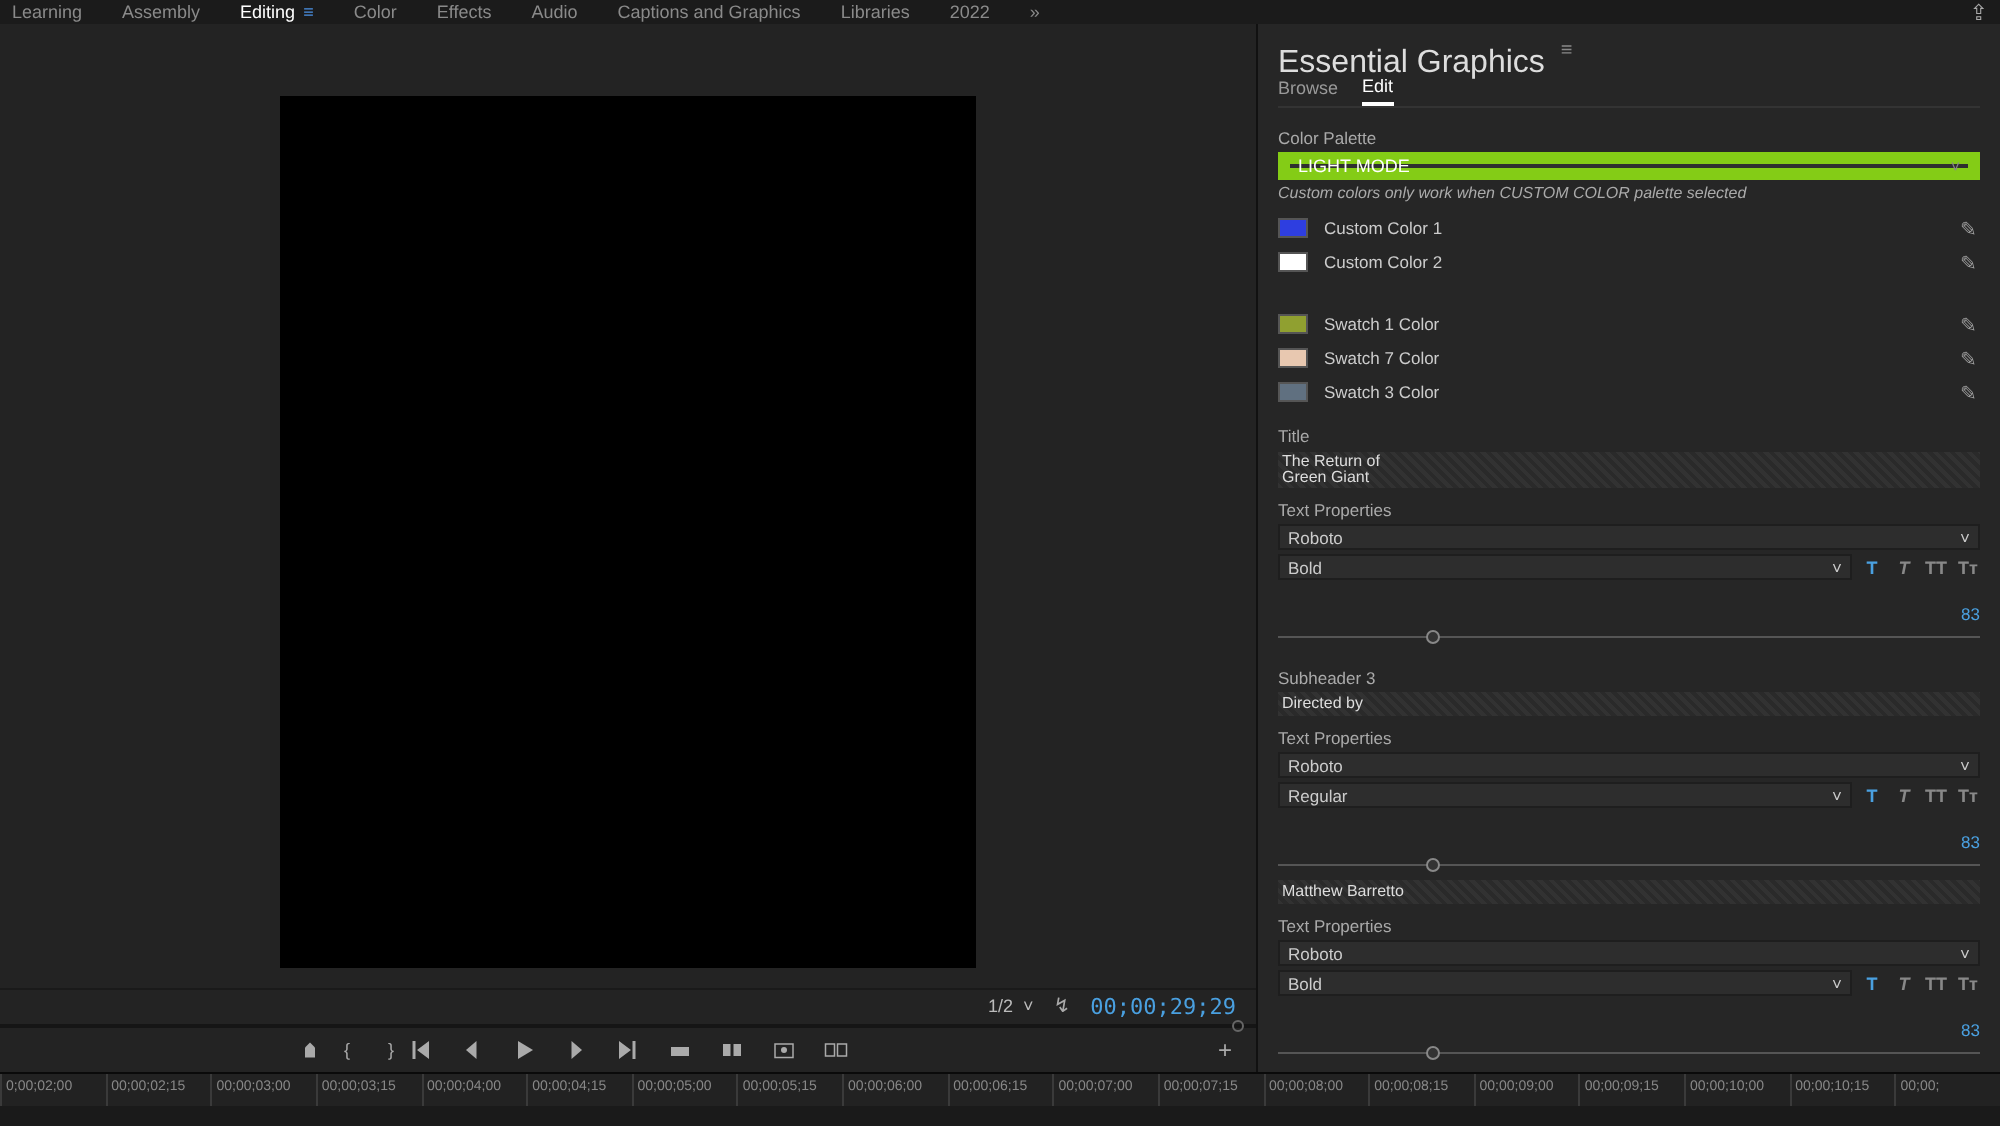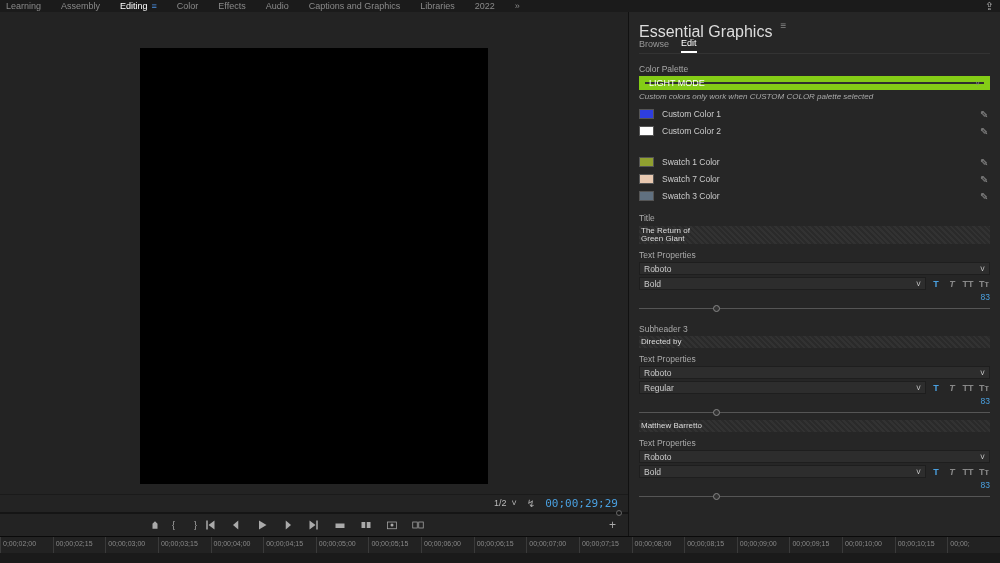--- a/index.html
+++ b/index.html
@@ -40,21 +40,21 @@
   .color-label { font-size:8.5px; color:#ccc; flex:1; }
   .eyedrop { width:10px; height:10px; color:#999; cursor:pointer; font-size:10px;}
   .title-box { margin-top:3px; height:18px; background: repeating-linear-gradient(45deg,#323232,#323232 2px,#2a2a2a 2px,#2a2a2a 4px); padding:1px 2px; font-size:8px; color:#ddd; line-height:8px;}
   .sub-box { margin-top:2px; height:12px; background: repeating-linear-gradient(45deg,#323232,#323232 2px,#2a2a2a 2px,#2a2a2a 4px); padding:1px 2px; font-size:8px; color:#ddd;}
   .text-prop { margin-top:6px; }
   .font-drop { width:100%; height:13px; background:#2d2d2d; border:1px solid #1e1e1e; color:#ccc; font-size:8.5px; padding:0 4px; display:flex; align-items:center; justify-content:space-between; margin-top:2px; cursor:pointer;}
   .style-row { display:flex; align-items:center; margin-top:2px; gap:4px;}
   .style-drop { flex:1; height:13px; background:#2d2d2d; border:1px solid #1e1e1e; color:#ccc; font-size:8.5px; padding:0 4px; display:flex; align-items:center; justify-content:space-between; cursor:pointer;}
   .txt-btn { width:12px; height:12px; display:flex; align-items:center; justify-content:center; color:#4aa0e0; font-size:9px; font-weight:bold; cursor:pointer;}
   .txt-btn.dim { color:#888; }
-  .size-row { display:flex; justify-content:flex-end; align-items:center; margin-top:2px;}
+  .size-row { display:flex; justify-content:flex-end; align-items:center; margin-top:12px;}
   .size-val { color:#4aa0e0; font-size:8.5px; }
   .slider { width:100%; height:10px; position:relative; margin-top:2px;}
   .slider-track { position:absolute; top:4px; left:0; right:0; height:1px; background:#555;}
   .slider-thumb { position:absolute; top:1px; width:7px; height:7px; border-radius:50%; border:1px solid #888; background:#333; left:21%;}
   .section-head { font-size:8.5px; color:#aaa; margin-top:10px; }
   .timeline { height:27px; background:#1a1a1a; border-top:1px solid #0a0a0a; position:relative; overflow:hidden;}
   .timeline-ruler { height:16px; display:flex; background:#222; }
   .tl-tick { flex:1; font-size:7px; color:#888; border-left:1px solid #3a3a3a; padding-left:2px; padding-top:3px; min-width:48px;}
   ::-webkit-scrollbar { width:8px; }
   ::-webkit-scrollbar-track { background:#1e1e1e; }

